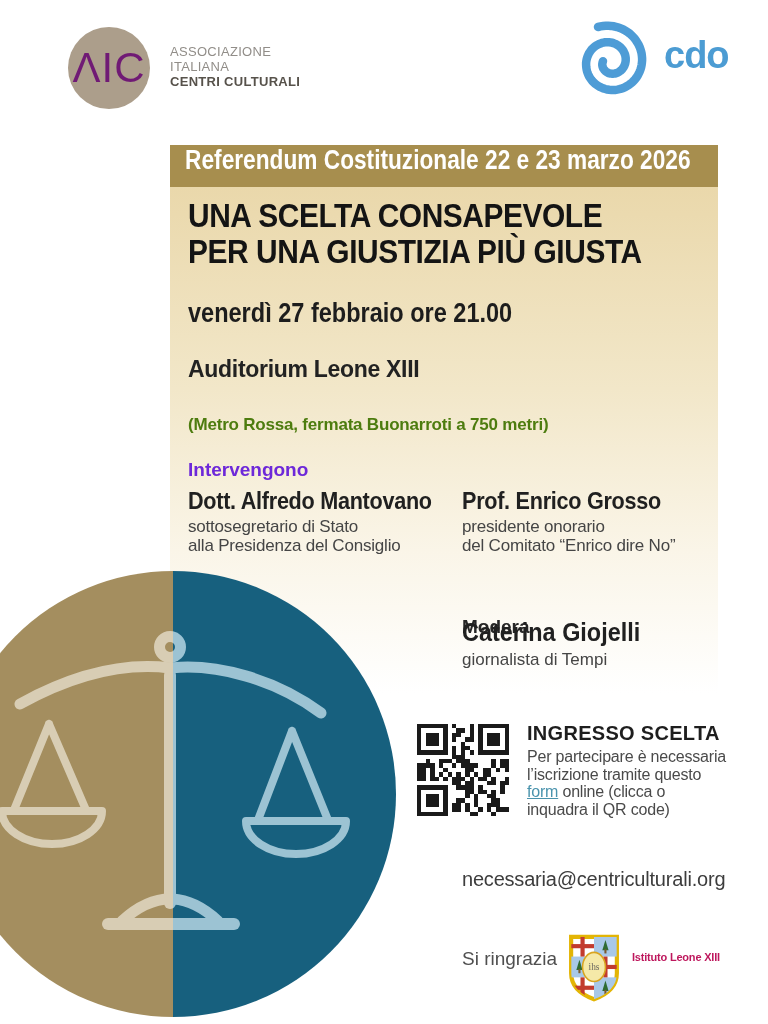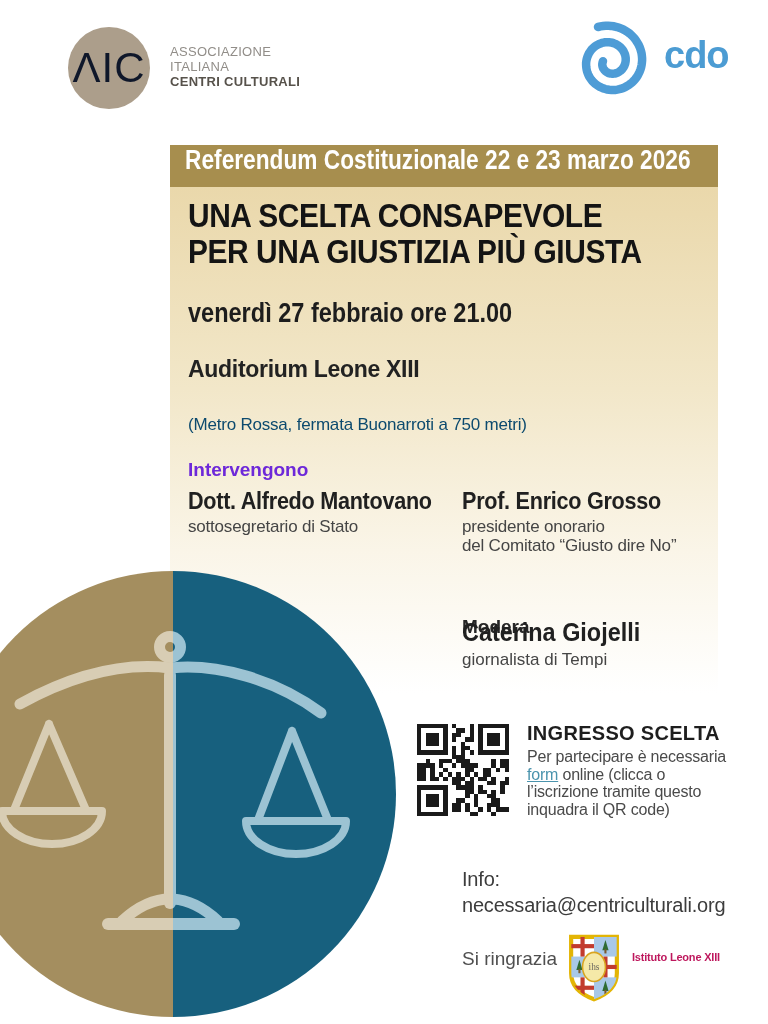--- a/index.html
+++ b/index.html
@@ -7,21 +7,21 @@
     --circle-teal:#17607E; --scales-cream:#D8CDB4; --scales-blue:#9CC3D3;
     --cdo-blue:#4C9CD3; --aic-taupe:#AC9E8B; --link-teal:#4A93AD;
   }
   *{margin:0;padding:0;box-sizing:border-box;}
   html,body{background:#ffffff;}
   body{font-family:"Liberation Sans",sans-serif;}
   .poster{position:relative;width:768px;height:1024px;background:#fff;overflow:hidden;}
 
   
   .aic-circle{position:absolute;left:68px;top:27px;width:82px;height:82px;border-radius:50%;
-    background:var(--aic-taupe);color:#0f172a;display:flex;align-items:center;justify-content:center;
+    background:var(--aic-taupe);color:#701a75;display:flex;align-items:center;justify-content:center;
     font-size:42px;letter-spacing:1px;font-weight:400;}
   .aic-text{position:absolute;left:170px;top:44px;font-size:13px;line-height:15px;
     letter-spacing:.3px;color:#918D88;}
   .aic-text .l3{font-weight:bold;color:#57524B;}
   .cdo-spiral{position:absolute;left:566px;top:18px;width:88px;height:88px;}
   .cdo-label{position:absolute;left:664px;top:34px;font-size:38px;font-weight:bold;
     color:var(--cdo-blue);letter-spacing:-1px;}
 
   
   .banner{position:absolute;left:170px;top:145px;width:548px;height:42px;background:var(--banner-gold);
@@ -31,21 +31,21 @@
   .panel{position:absolute;left:170px;top:187px;width:548px;height:506px;
     background:linear-gradient(180deg,var(--panel-tan) 0%,#F2E7C9 40%,#FAF5E8 72%,#FFFFFF 100%);}
 
   .abs{position:absolute;}
   .title{left:188px;top:197px;font-size:34px;line-height:36px;font-weight:bold;color:#141414;
     white-space:nowrap;transform:scaleX(.88);transform-origin:0 0;letter-spacing:-.5px;}
   .datetime{left:188px;top:297px;font-size:28px;font-weight:bold;color:#1d1d1d;white-space:nowrap;
     transform:scaleX(.84);transform-origin:0 0;}
   .venue{left:188px;top:356px;font-size:23px;font-weight:bold;color:#222;letter-spacing:-.3px;}
   .address{left:188px;top:385px;font-size:23px;color:#3a3a3a;letter-spacing:-.4px;}
-  .transit{left:188px;top:415px;font-size:17px;color:#0c4a6e;letter-spacing:-.2px;}
+  .transit{left:188px;top:415px;font-size:17px;color:#4d7c0f;letter-spacing:-.2px;font-weight:bold;}
   .intervengono{left:188px;top:459px;font-size:19px;font-weight:bold;color:#6d28d9;}
   .sp-name{font-size:24px;font-weight:bold;color:#202020;white-space:nowrap;
     transform:scaleX(.9);transform-origin:0 0;letter-spacing:-.3px;}
   .sp-role{font-size:17px;line-height:19px;color:#454545;letter-spacing:-.2px;}
   .col-left{left:188px;}
   .col-right{left:462px;}
   .name-row{top:487px;}
   .role-row{top:517px;}
   .modera{left:462px;top:616px;font-size:19px;font-weight:bold;color:#262626;}
   .mod-name{left:462px;top:617px;font-size:26px;font-weight:bold;color:#202020;white-space:nowrap;
@@ -98,26 +98,27 @@
 
   <div class="abs datetime">venerdì 27 febbraio ore 21.00</div>
   <div class="abs venue">Auditorium Leone XIII</div>
   <div class="abs transit">(Metro Rossa, fermata Buonarroti a 750 metri)</div>
 
   <div class="abs intervengono">Intervengono</div>
 
   <div class="abs col-left name-row sp-name">Dott. Alfredo Mantovano</div>
   <div class="abs col-left role-row sp-role">
     <div>sottosegretario di Stato</div>
+    <div>alla Presidenza del Consiglio</div>
   </div>
 
   <div class="abs col-right name-row sp-name">Prof. Enrico Grosso</div>
   <div class="abs col-right role-row sp-role">
     <div>presidente onorario</div>
-    <div>del Comitato “Giusto dire No”</div>
+    <div>del Comitato “Enrico dire No”</div>
   </div>
 
   <div class="abs modera">Modera</div>
   <div class="abs mod-name">Caterina Giojelli</div>
   <div class="abs mod-role">giornalista di Tempi</div>
 
   <svg class="justice" viewBox="0 0 446 446">
     <defs>
       <clipPath id="clipL">
           <rect x="0" y="0" width="223" height="446"></rect>
@@ -371,27 +372,26 @@
         <rect x="5" y="20" width="1" height="1"></rect>
         <rect x="6" y="20" width="1" height="1"></rect>
         <rect x="12" y="20" width="1" height="1"></rect>
         <rect x="13" y="20" width="1" height="1"></rect>
         <rect x="17" y="20" width="1" height="1"></rect>
       </g>
   </svg>
   <div class="abs ingresso">INGRESSO SCELTA</div>
   <div class="abs reg-text">
     <div>Per partecipare è necessaria</div>
+    <div>l’iscrizione tramite questo</div>
     <div><span class="reg-link">form</span><span> online (clicca o</span></div>
-    <div>l’iscrizione tramite questo</div>
     <div>inquadra il QR code)</div>
   </div>
 
   <div class="abs info">
-    <div>Info:</div>
     <div>necessaria@centriculturali.org</div>
   </div>
 
   <div class="abs thanks-label">Si ringrazia</div>
   <svg class="crest" viewBox="0 0 50 66">
     <defs>
         <clipPath id="crestClip">
           <path d="M3,3 H47 V38 Q47,55 25,63 Q3,55 3,38 Z"></path>
         </clipPath>
       </defs>

